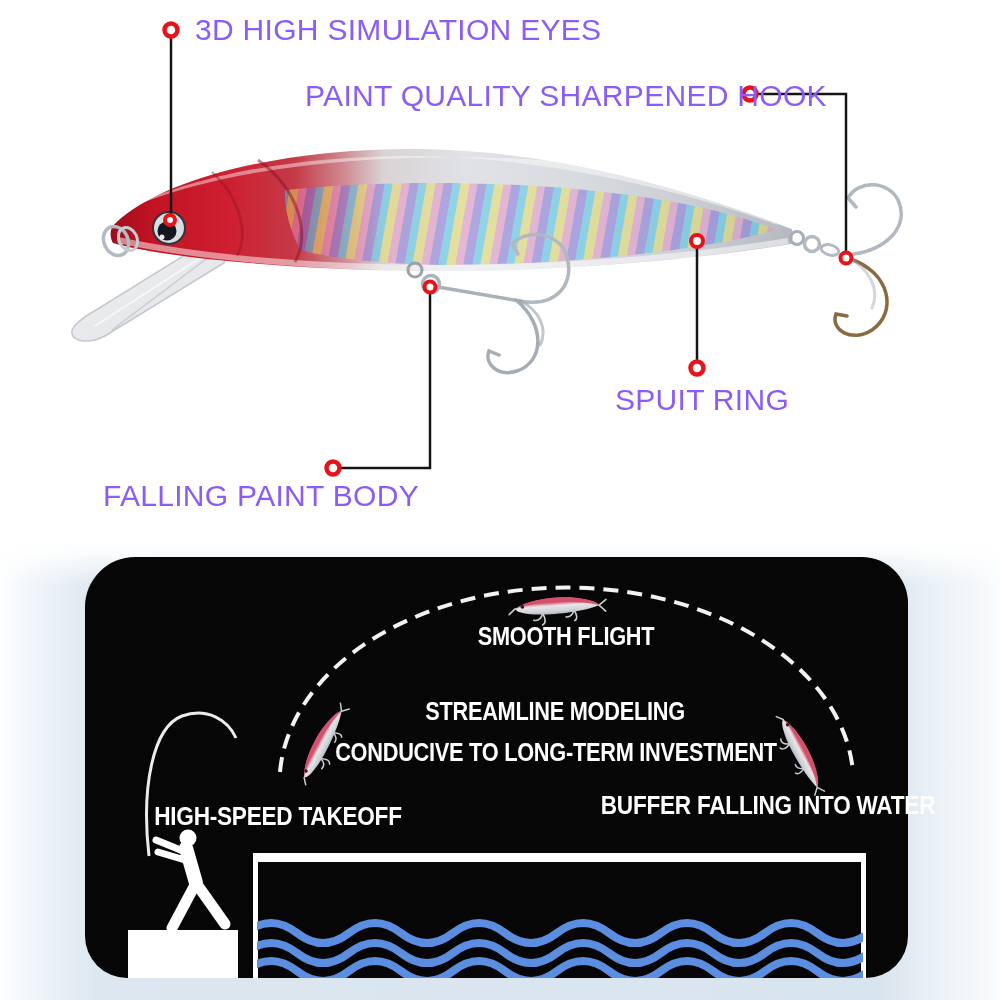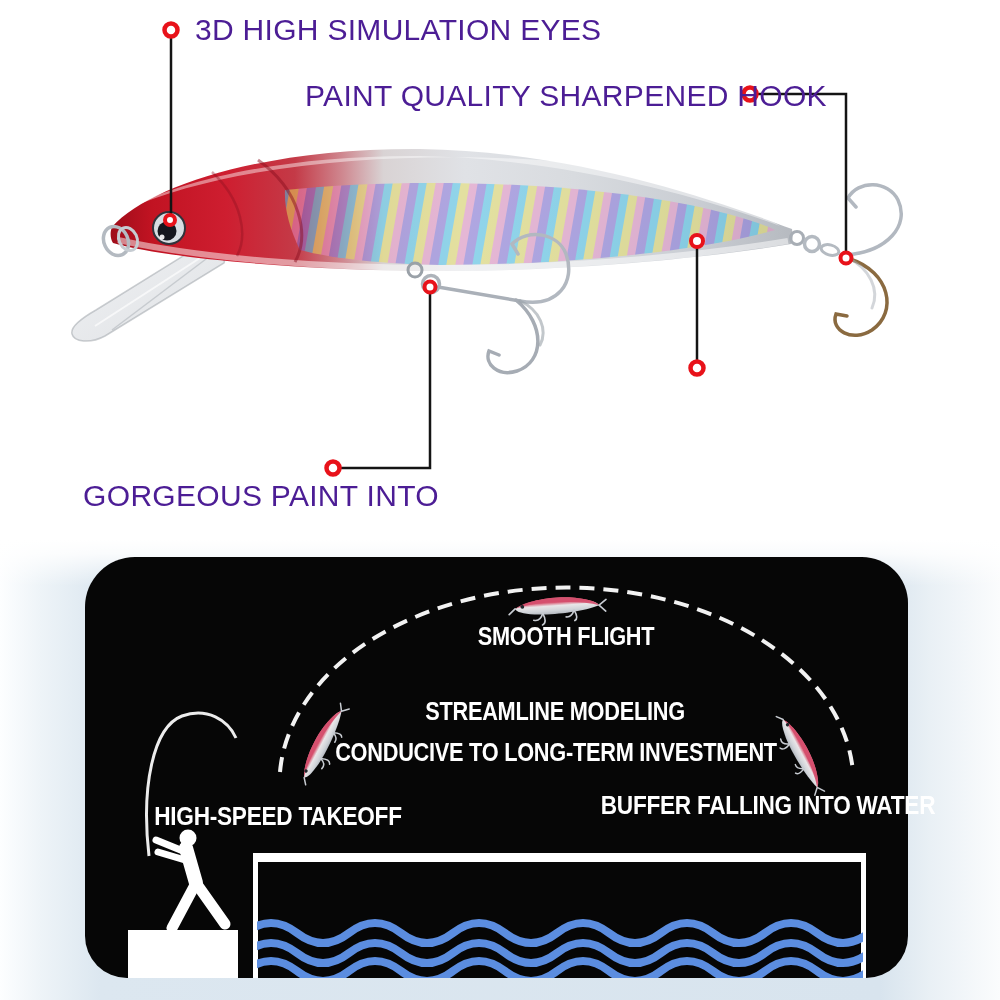--- a/index.html
+++ b/index.html
@@ -3,21 +3,21 @@
 <meta charset="utf-8">
 <style>
   html,body{margin:0;padding:0;}
   body{width:1000px;height:1000px;position:relative;background:#ffffff;overflow:hidden;
        font-family:"Liberation Sans",sans-serif;}
   .stage{position:absolute;left:0;top:0;width:1000px;height:1000px;}
 
   
   .top-section{position:absolute;left:0;top:0;width:1000px;height:540px;background:#ffffff;}
   .top-art{position:absolute;left:0;top:0;width:1000px;height:540px;}
-  .callout-label{position:absolute;color:#4c1d95;font-size:30px;letter-spacing:.3px;
+  .callout-label{position:absolute;color:#8b5cf6;font-size:30px;letter-spacing:.3px;
        white-space:nowrap;line-height:1.1;}
   .centered{transform:translateX(-50%);}
 
   
   .bottom-section{position:absolute;left:0;top:540px;width:1000px;height:460px;
       background:
         linear-gradient(180deg,#ffffff 0px,rgba(255,255,255,.85) 14px,rgba(255,255,255,0) 46px),
         linear-gradient(90deg,#fdfeff 0%,#eef4f8 4%,#dce7f0 10%,#d8e4ee 88%,#e9f0f5 93%,#fbfcfd 100%);}
   .flight-panel{position:absolute;left:85px;top:17px;width:823px;height:421px;
       background:#060606;border-radius:50px 46px 42px 42px;}
@@ -120,21 +120,22 @@
           <circle cx="697" cy="241" r="6" stroke-width="4"></circle>
           <circle cx="697" cy="368" r="6.5" stroke-width="4.5"></circle>
           <circle cx="430" cy="287" r="5.5" stroke-width="4"></circle>
           <circle cx="333" cy="468" r="6.5" stroke-width="4.5"></circle>
         </g>
       </g>
     </svg>
 
     <div class="callout-label" style="left:195px;top:13px;">3D HIGH SIMULATION EYES</div>
     <div class="callout-label" style="left:305px;top:79px;">PAINT QUALITY SHARPENED HOOK</div>
-    <div class="callout-label centered" style="left:261px;top:479px;">GORGEOUS PAINT INTO</div>
+    <div class="callout-label centered" style="left:702px;top:383px;">SPUIT RING</div>
+    <div class="callout-label centered" style="left:261px;top:479px;">FALLING PAINT BODY</div>
   </div>
 
   <div class="bottom-section">
     <div class="flight-panel">
 
       <svg class="panel-art" viewBox="0 0 823 421">
         <defs>
           <linearGradient id="mlureGrad" x1="0" y1="0" x2="0" y2="1">
             <stop offset="0" stop-color="#e87a90"></stop>
             <stop offset=".3" stop-color="#d95f78"></stop>

